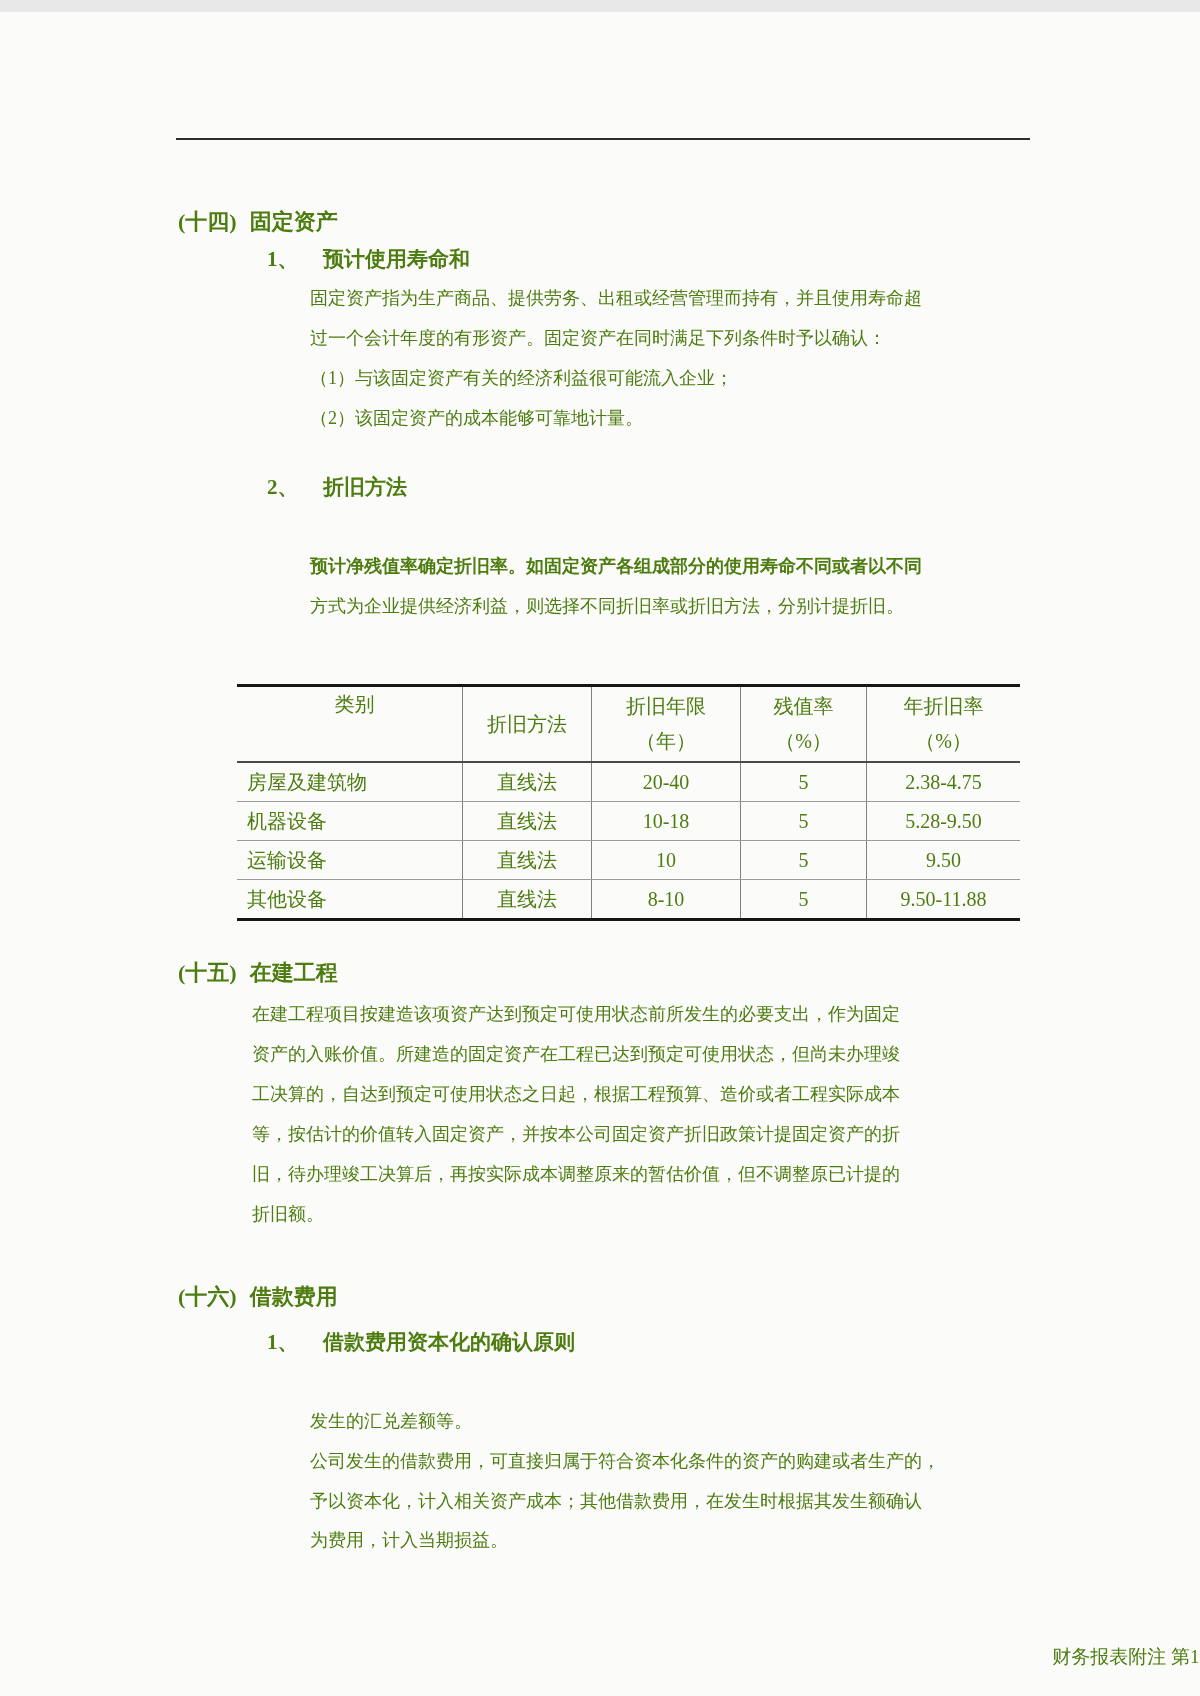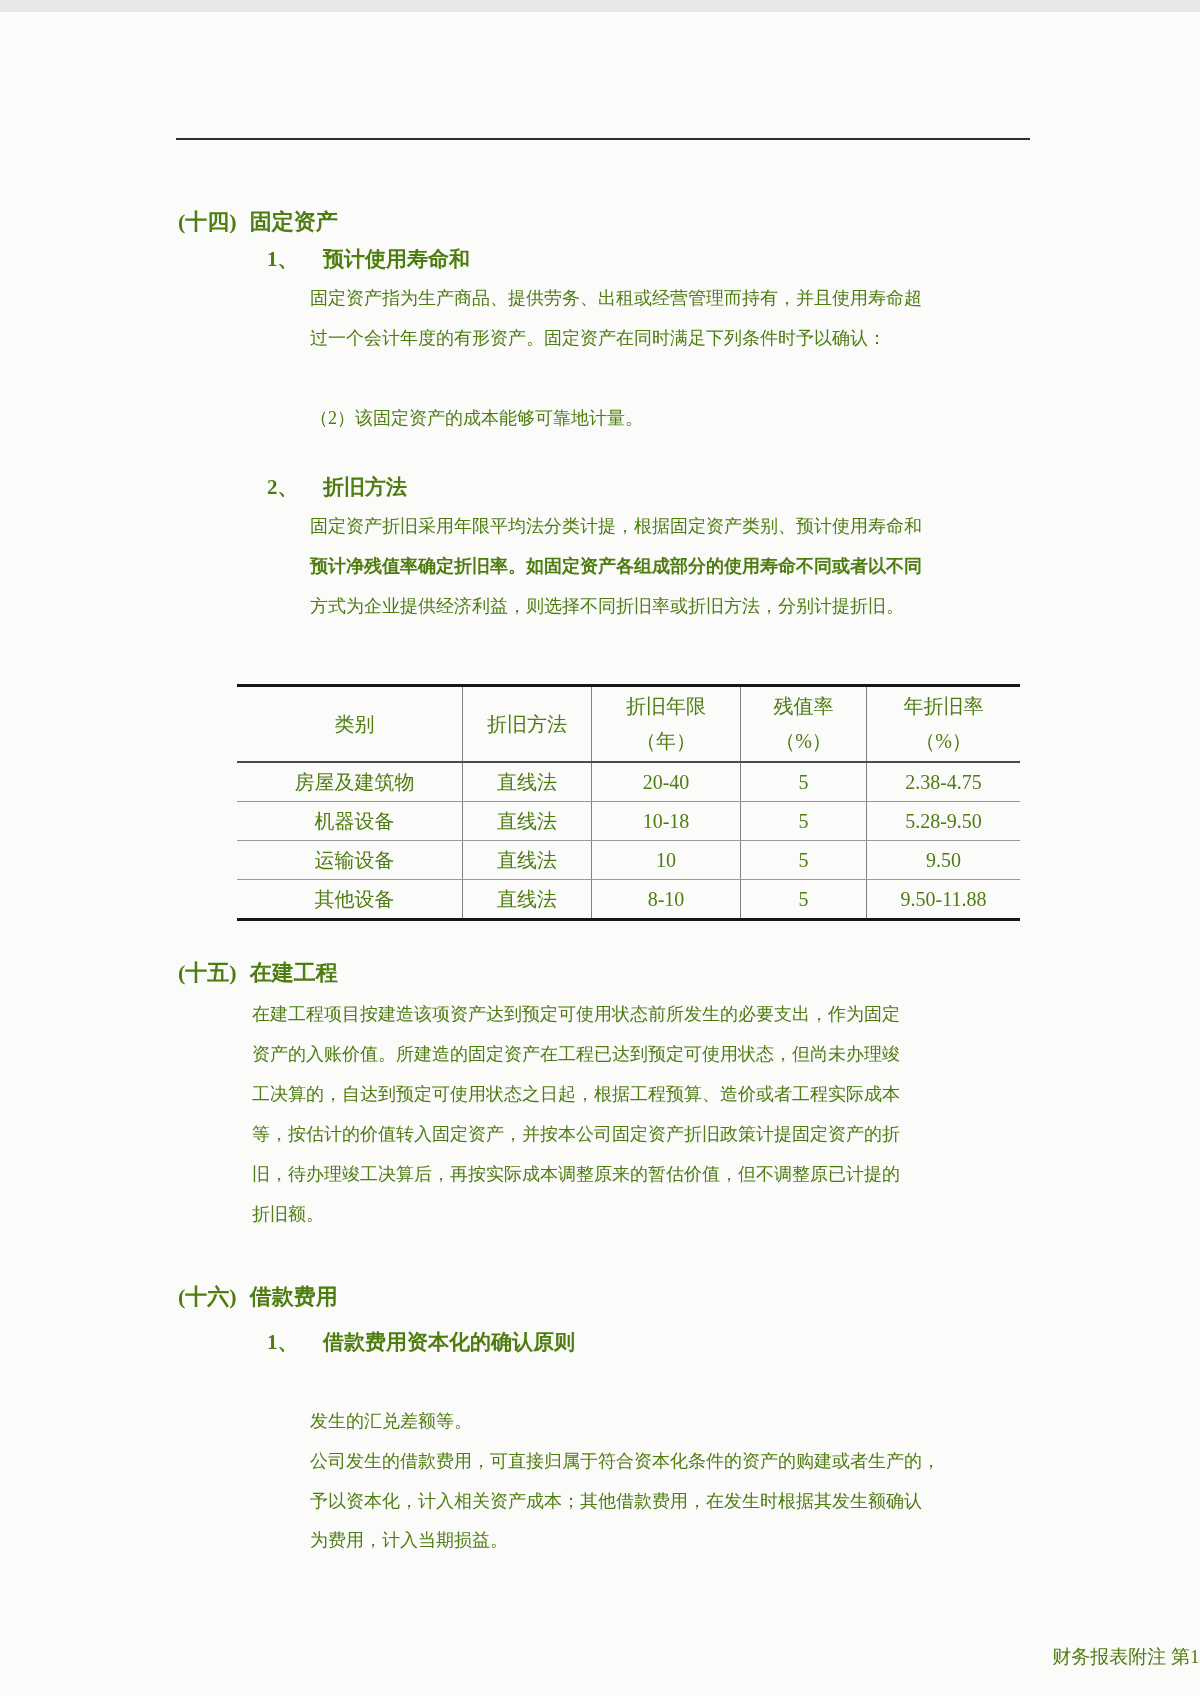--- a/index.html
+++ b/index.html
@@ -51,21 +51,21 @@
     grid-template-columns:225px 129px 149px 126px 154px;
   }
   .trow-header { height:74px; border-bottom:2px solid #4a4a4a; }
   .trow-data { height:38px; }
   .trow-data + .trow-data { border-top:1px solid #9a9a9a; }
   .tcell {
     display:flex; align-items:center; justify-content:center;
     border-left:1px solid #808080;
     overflow:hidden; white-space:nowrap;
   }
-  .tcell.first { border-left:none; justify-content:center; padding-left:10px; }
+  .tcell.first { border-left:none; justify-content:flex-start; padding-left:10px; }
   .hcell { flex-direction:column; }
   .hcell span { display:block; line-height:35px; height:35px; }
   .hcell span:empty { display:none; }
 
   .footer-line {
     position:absolute; left:0; right:0; top:1630px; height:30px; line-height:30px;
     text-align:right; font-size:19px; white-space:nowrap;
   }
 </style>
 </head>
@@ -79,27 +79,27 @@
     <span class="lbl">(十四)</span>
     <span>固定资产</span>
   </div>
 
   <div class="sub-head" style="top:232px;">
     <span class="num">1、</span>
     <span>预计使用寿命和</span>
   </div>
   <div class="bl ind-a" style="top:271px;">固定资产指为生产商品、提供劳务、出租或经营管理而持有，并且使用寿命超</div>
   <div class="bl ind-a" style="top:311px;">过一个会计年度的有形资产。固定资产在同时满足下列条件时予以确认：</div>
+  <div class="bl ind-a" style="top:351px;">（1）与该固定资产有关的经济利益很可能流入企业；</div>
   <div class="bl ind-a" style="top:391px;">（2）该固定资产的成本能够可靠地计量。</div>
 
   <div class="sub-head" style="top:460px;">
     <span class="num">2、</span>
     <span>折旧方法</span>
   </div>
-  <div class="bl ind-a" style="top:499px;">固定资产折旧采用年限平均法分类计提，根据固定资产类别、预计使用寿命和</div>
   <div class="bl ind-a" style="top:539px;font-weight:bold;">预计净残值率确定折旧率。如固定资产各组成部分的使用寿命不同或者以不同</div>
   <div class="bl ind-a" style="top:579px;">方式为企业提供经济利益，则选择不同折旧率或折旧方法，分别计提折旧。</div>
 
   <div class="dep-table">
     <div class="trow trow-header">
       <div class="tcell hcell first">
         <span>类别</span>
 
       </div>
       <div class="tcell hcell">

